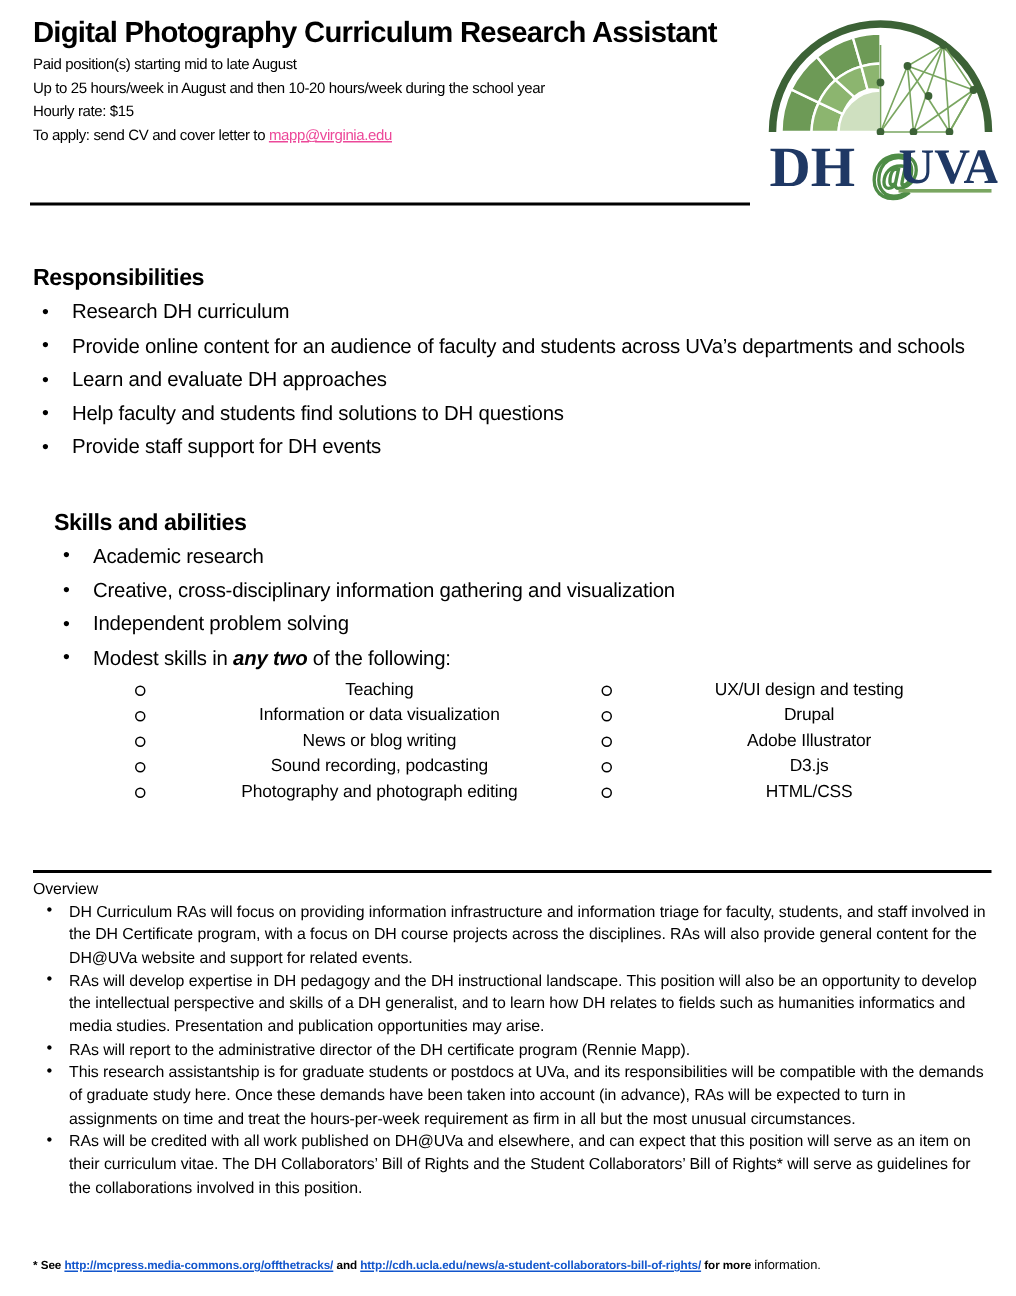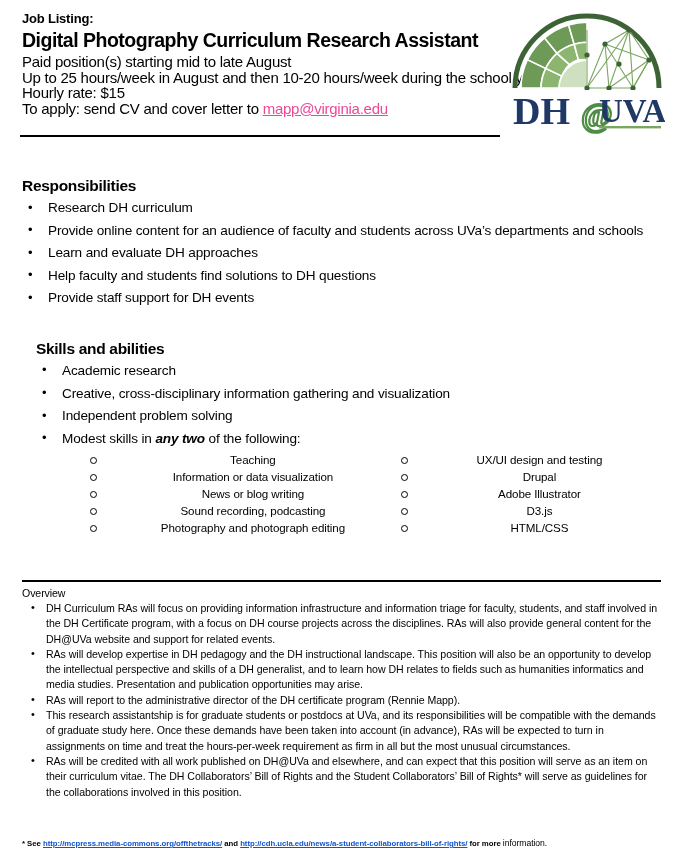--- a/index.html
+++ b/index.html
@@ -32,21 +32,21 @@
   }
   .job-title {
     font-size: 19.5px;
     font-weight: bold;
     letter-spacing: -0.5px;
     line-height: 24px;
     margin: 0 0 2px 0;
     white-space: nowrap;
   }
   .header-line {
-    font-size: 15px;
+    font-size: 10px;
     line-height: 15.6px;
     letter-spacing: -0.25px;
     margin: 0;
     white-space: nowrap;
   }
   .email-link {
     color: #ec4899;
     text-decoration: underline;
   }
   .header-rule {
@@ -200,21 +200,20 @@
     text-decoration: underline;
     font-weight: bold;
   }
   .footnote .fn-tail { font-weight: bold; }
   .footnote .fn-plain { font-weight: normal; font-size: 8.6px; }
 </style>
 </head>
 <body>
 
 <div class="header">
-  <div class="job-listing-label">Job Listing:</div>
   <div class="job-title">Digital Photography Curriculum Research Assistant</div>
   <div class="header-line">Paid position(s) starting mid to late August</div>
   <div class="header-line">Up to 25 hours/week in August and then 10-20 hours/week during the school year</div>
   <div class="header-line">Hourly rate: $15</div>
   <div class="header-line"><span>To apply:  send CV and cover letter to </span><a class="email-link" href="#">mapp@virginia.edu</a></div>
 
   <div class="logo-box">
     <svg class="logo-arch" width="156" height="82" viewBox="0 0 156 82">
 
       <path d="M6 80 A72 72 0 0 1 150 80" fill="none" stroke="#3c6236" stroke-width="5"></path>

